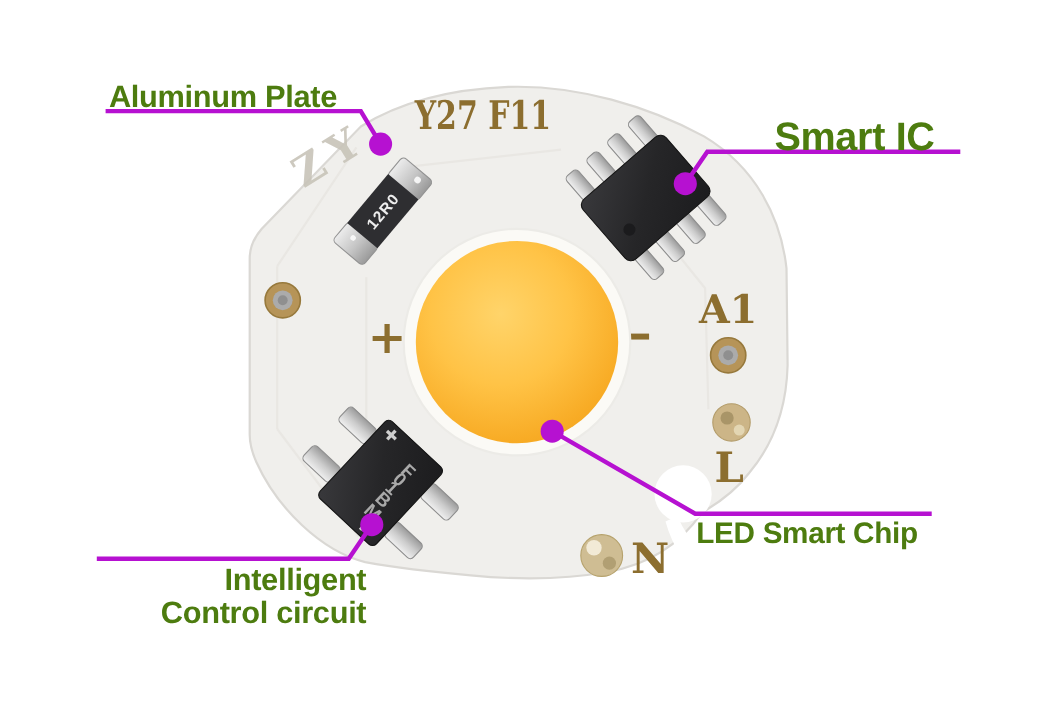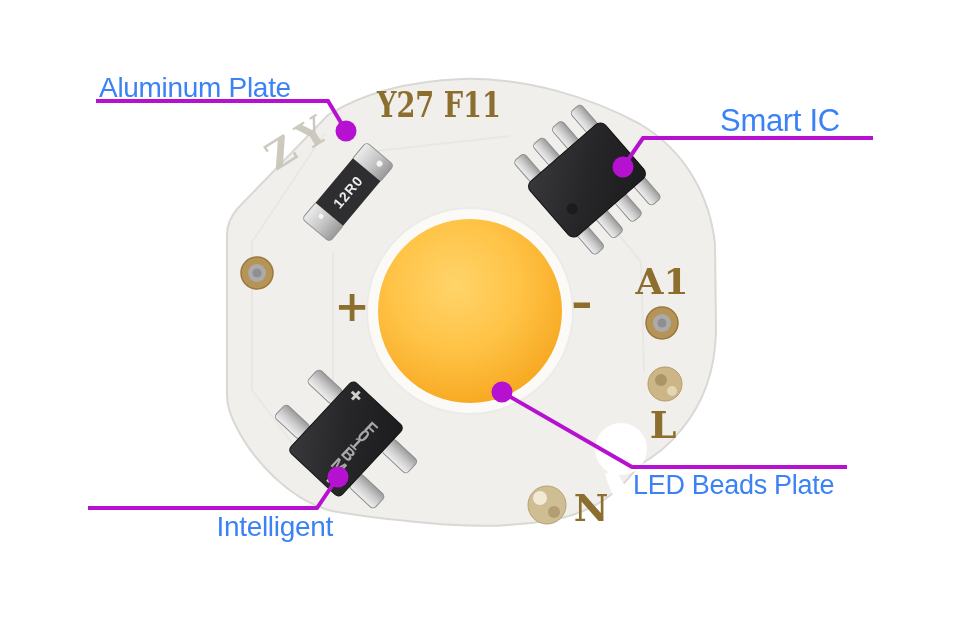--- a/index.html
+++ b/index.html
@@ -3,25 +3,25 @@
 <meta charset="utf-8">
 <style>
   html,body { margin:0; padding:0; }
   body {
     width:960px; height:640px; background:#ffffff; overflow:hidden; position:relative;
     font-family:"Liberation Sans", sans-serif;
   }
   .stage { position:absolute; inset:0; }
   svg { position:absolute; left:0; top:0; }
   .label {
-    position:absolute; font-weight:normal; color:#3b82f6; white-space:nowrap;
+    position:absolute; font-weight:bold; color:#4d7c0f; white-space:nowrap;
     letter-spacing:-0.3px;
   }
   .label-aluminum { left:99px;  top:72px;  font-size:28px; }
-  .label-smartic  { left:704px; top:103px; font-size:31px;margin-left:16px; }
+  .label-smartic  { left:704px; top:103px; font-size:36px; }
   .label-ledbeads { left:633px; top:470px; font-size:27px; }
   .label-intelligent {
     left:83px; top:512px; width:250px; text-align:center;
     font-size:28px; line-height:30px;
   }
   .label-intelligent span { display:block;text-align:right; }
   .silk { font-family:"DejaVu Serif","Liberation Serif",serif; font-weight:bold; fill:#8c6e2f; }
   .silk-faded { font-family:"DejaVu Serif","Liberation Serif",serif; font-weight:bold; fill:#c8c4b9; opacity:0.9; }
   .chiptext { font-family:"Liberation Sans",sans-serif; font-weight:bold; }
   .callout-line { stroke:#b611d1; stroke-width:4; fill:none; }
@@ -177,19 +177,20 @@
 
     <polyline class="callout-line" points="88,508 317,508 338,477"></polyline>
     <circle class="callout-dot" cx="338" cy="477" r="10.5"></circle>
   </g>
 </svg>
 
 <div class="label label-aluminum">Aluminum Plate</div>
 
 <div class="label label-smartic">Smart IC</div>
 
-<div class="label label-ledbeads">LED Beads Plate</div>
+<div class="label label-ledbeads">LED Smart Chip</div>
 
 <div class="label label-intelligent">
   <span>Intelligent</span>
+  <span>Control circuit</span>
 </div>
 
 </div>
 
 </body></html>

